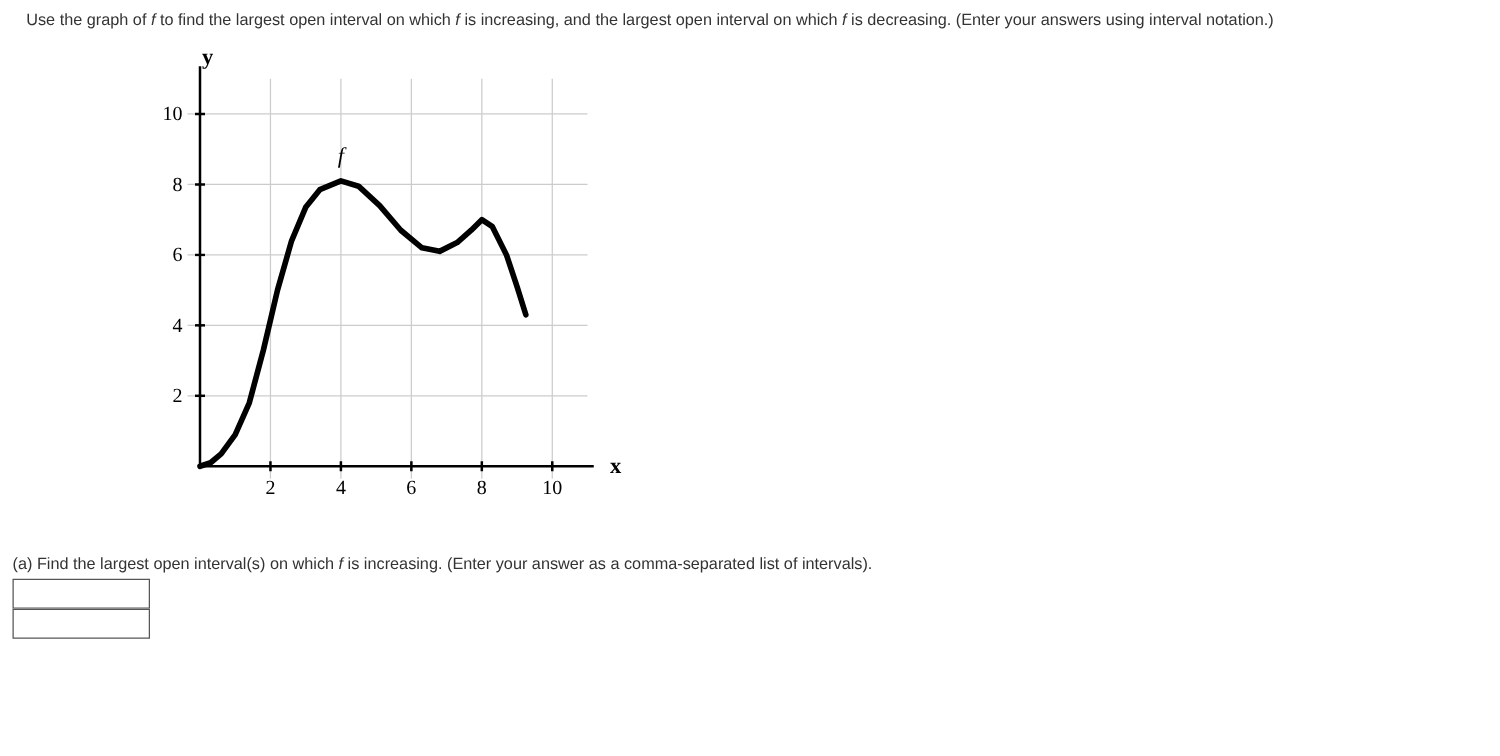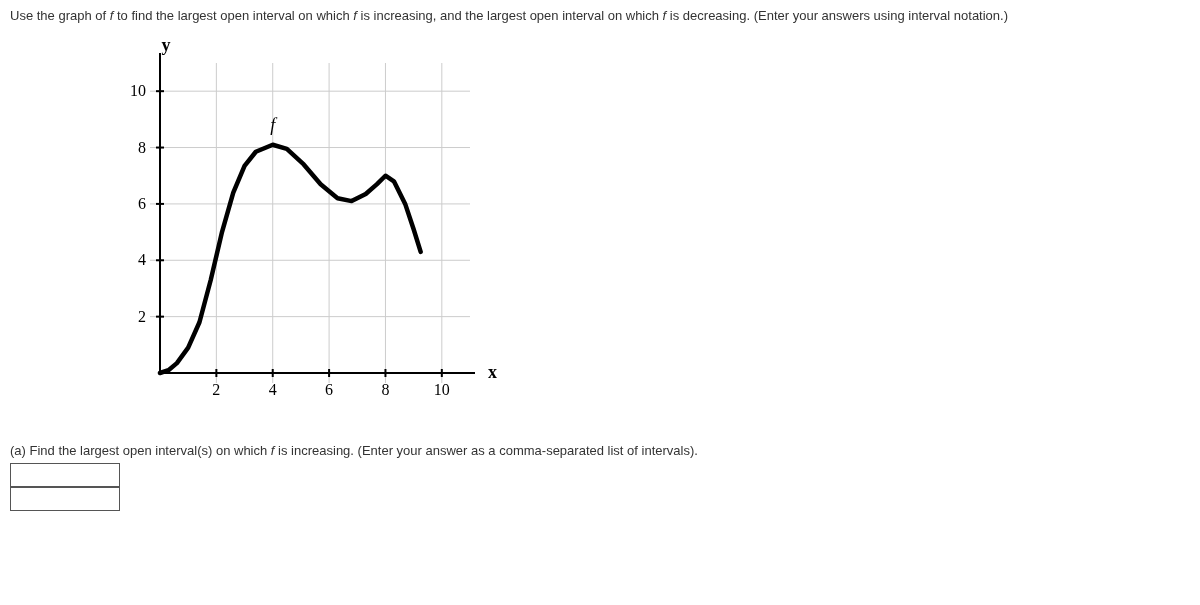--- a/index.html
+++ b/index.html
@@ -7,20 +7,21 @@
     padding: 8px 10px;
     font-family: Verdana, Arial, sans-serif;
     font-size: 13px;
     color: #333;
     background: #fff;
   }
   .question-prompt {
     font-size: 13px;
     color: #333;
     margin-bottom: 10px;
+    margin-left: 11px;
   }
   .graph-container {
     margin-left: 90px;
     margin-top: 10px;
     margin-bottom: 20px;
   }
   svg {
     display: block;
   }
   .axis-line {

